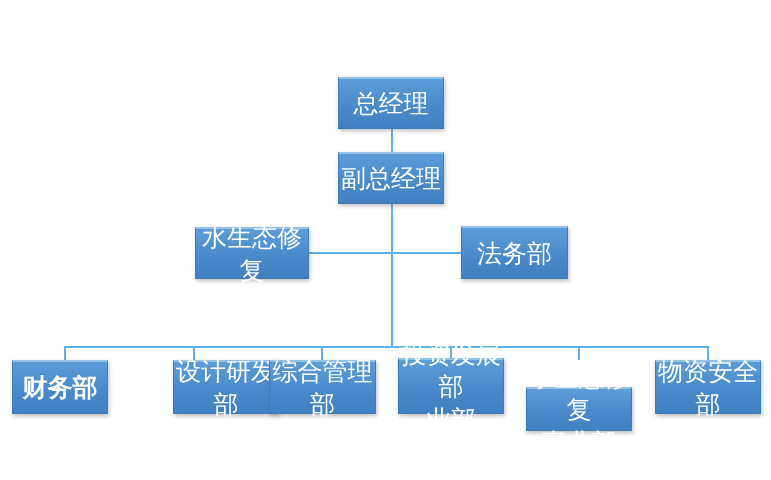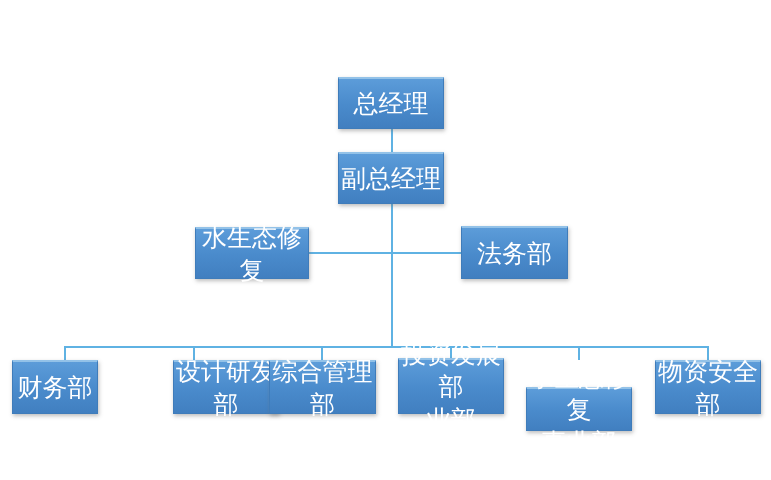--- a/index.html
+++ b/index.html
@@ -53,21 +53,21 @@
   <div class="connector" style="left:578px; top:346px; width:2px; height:14px;"></div>
   <div class="connector" style="left:707px; top:346px; width:2px; height:14px;"></div>
 
   <div class="node" style="left:338px; top:77px; width:106px; height:52px;">总经理</div>
 
   <div class="node" style="left:338px; top:152px; width:106px; height:52px;">副总经理</div>
 
   <div class="node" style="left:195px; top:227px; width:114px; height:52px;">水生态修复</div>
   <div class="node" style="left:461px; top:226px; width:107px; height:53px;">法务部</div>
 
-  <div class="node" style="left:12px; top:360px; width:86px; height:54px;">财务部</div>
+  <div class="node" style="left:12px; top:360px; width:96px; height:54px;font-weight:bold;">财务部</div>
   <div class="node" style="left:141px; top:360px; width:106px; height:54px;margin-left:32px;">设计研发部</div>
   <div class="node" style="left:269px; top:360px; width:107px; height:54px;">综合管理部</div>
   <div class="node" style="left:398px; top:358px; width:106px; height:56px;">投资发展部
 业部</div>
   <div class="node" style="left:526px; top:378px; width:106px; height:44px;margin-top:9px;">水生态修复
 事业部</div>
   <div class="node" style="left:655px; top:360px; width:106px; height:54px;text-align:center;">物资安全部</div>
 
 </div>
 

